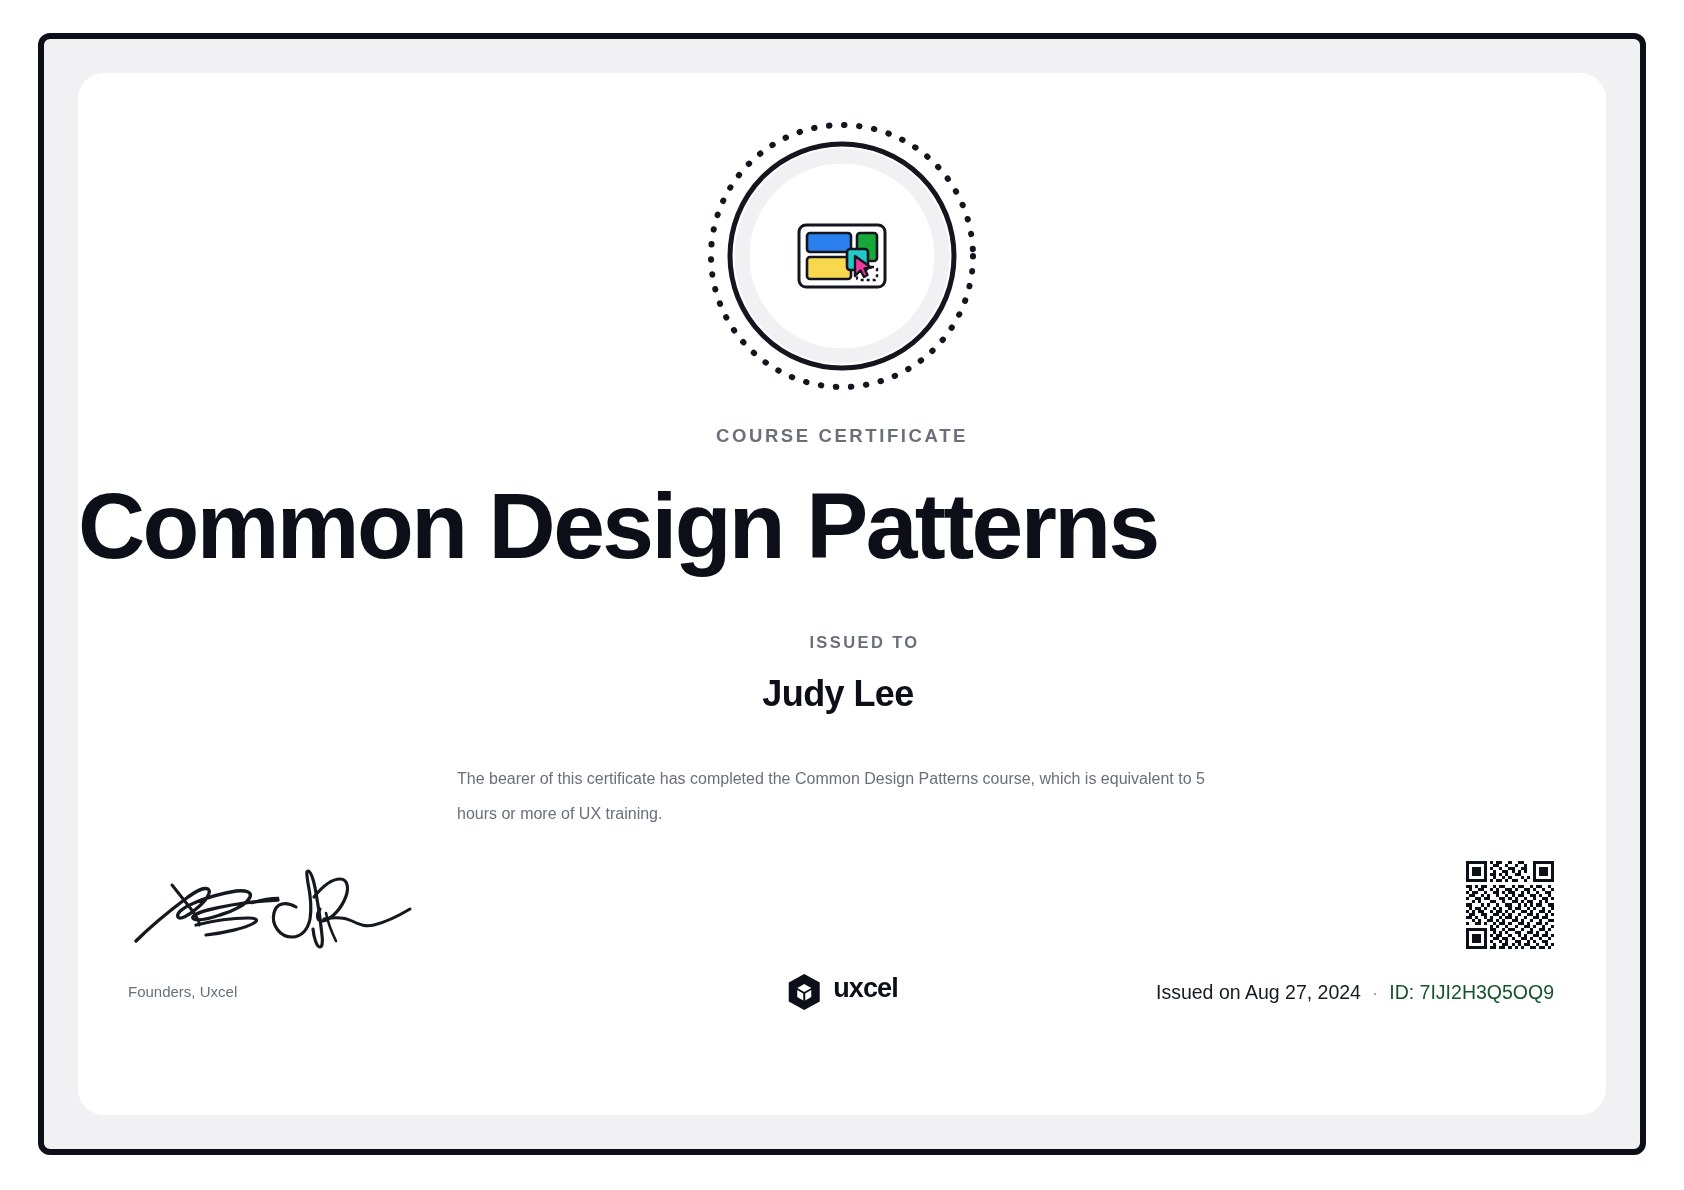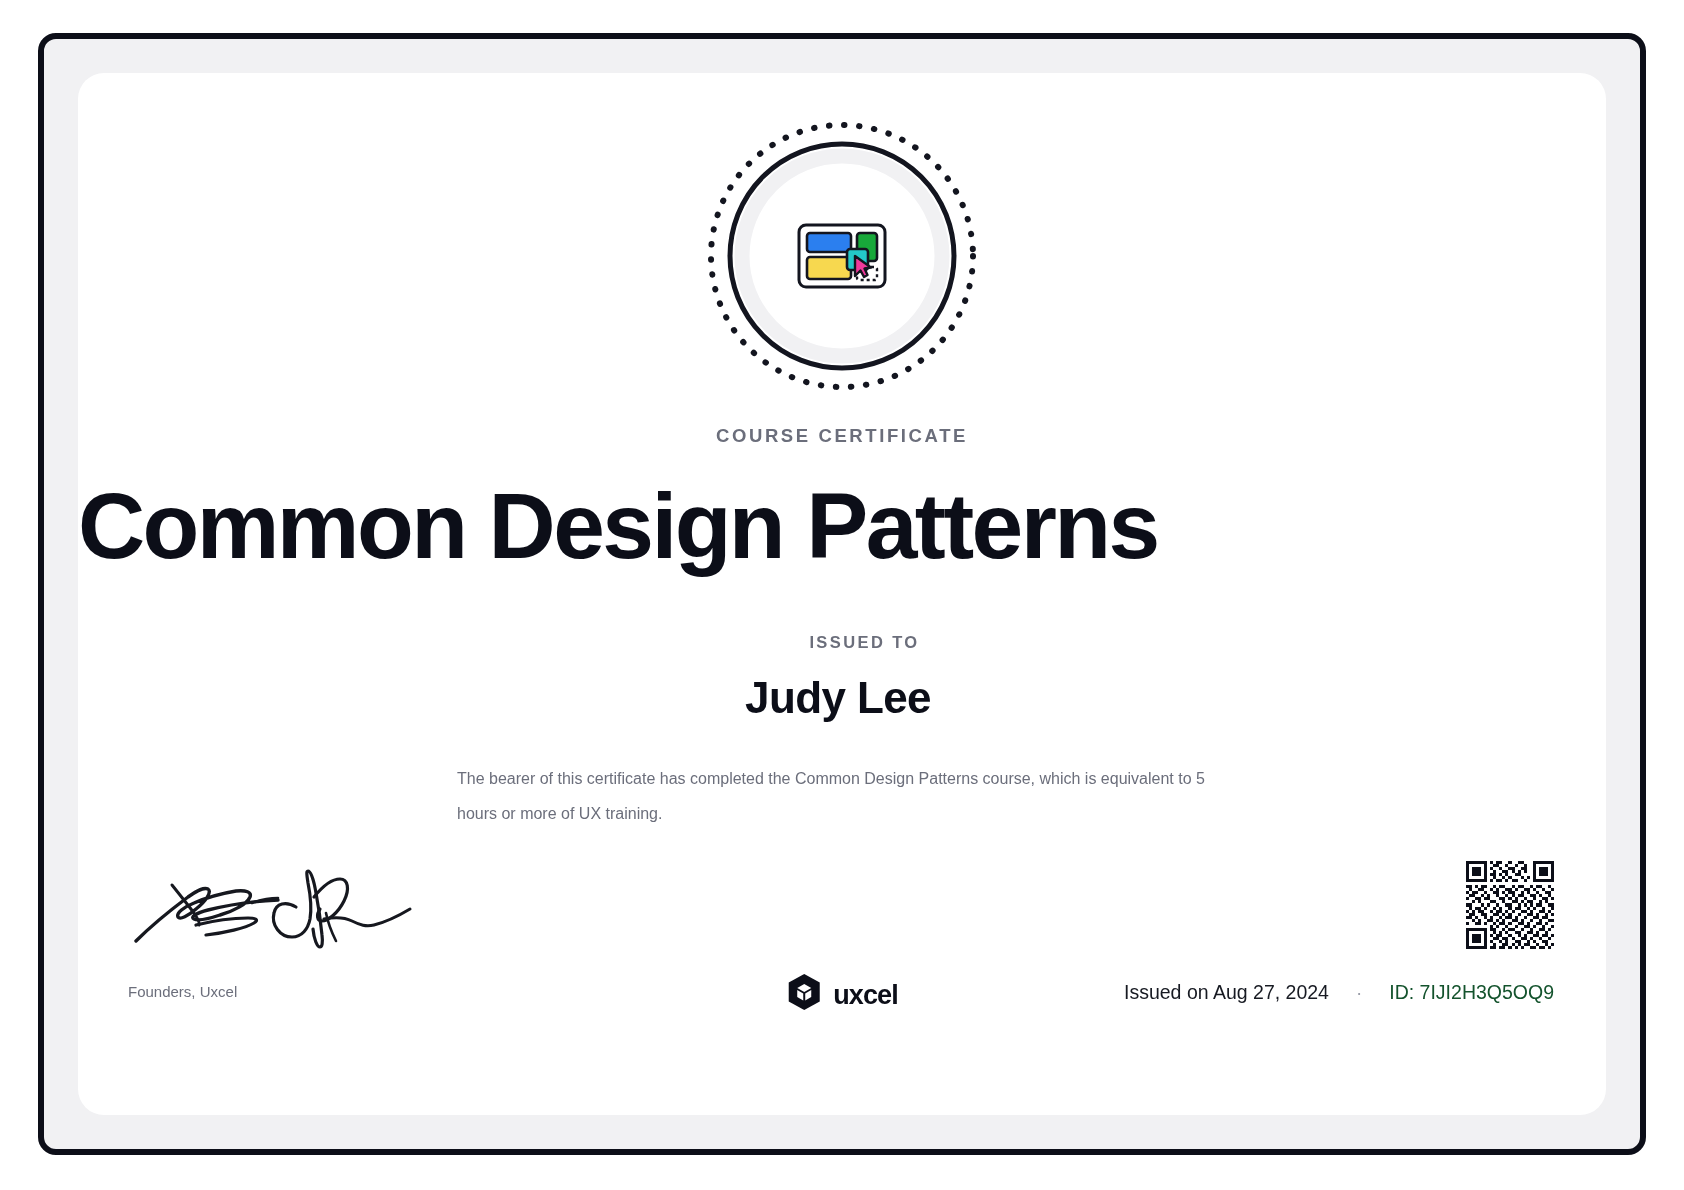--- a/index.html
+++ b/index.html
@@ -20,21 +20,21 @@
   }
 
   
   .cert-frame {
     position: absolute;
     left: 38px;
     top: 33px;
     width: 1608px;
     height: 1122px;
     border: 6px solid #0c0e18;
-    border-radius: 18px;
+    border-radius: 12px;
     background: #f1f1f3;
     padding: 34px;
   }
 
   .cert-card {
     position: relative;
     width: 100%;
     height: 100%;
     background: #ffffff;
     border-radius: 26px;
@@ -96,21 +96,21 @@
     letter-spacing: 2.4px;
     color: #6b6e7b;
     margin-left: 45px;
   }
 
   .recipient {
     position: absolute;
     left: 0; right: 8px;
     top: 600px;
     text-align: center;
-    font-size: 44px;
+    font-size: 36px;
     font-weight: bold;
     letter-spacing: -0.6px;
     color: #0c0e18;
   }
 
   .blurb {
     position: absolute;
     left: 50%;
     transform: translateX(-50%);
     top: 688px;
@@ -138,38 +138,38 @@
     font-size: 15px;
     color: #6b6e7b;
   }
 
   .brand {
     position: absolute;
     left: 50%;
     transform: translateX(-50%);
     top: 900px;
     display: flex;
-    align-items: flex-end;
+    align-items: flex-start;
     gap: 11px;
   }
   .brand-mark { width: 36px; height: 38px; display: block; }
   .brand-word {
     font-size: 27px;
     font-weight: bold;
     letter-spacing: -0.9px;
     color: #0c0e18;
   }
 
   .issue-meta {
     position: absolute;
     right: 52px;
     top: 908px;
     display: flex;
     align-items: baseline;
-    gap: 27px;
+    gap: 11px;
     font-size: 19.5px;
   }
   .issue-date { color: #171a22; }
   .meta-dot { color: #9a9da8; font-size: 19px; }
   .cert-id { color: #14532d; }
 
   .qr {
     position: absolute;
     right: 52px;
     top: 788px;

